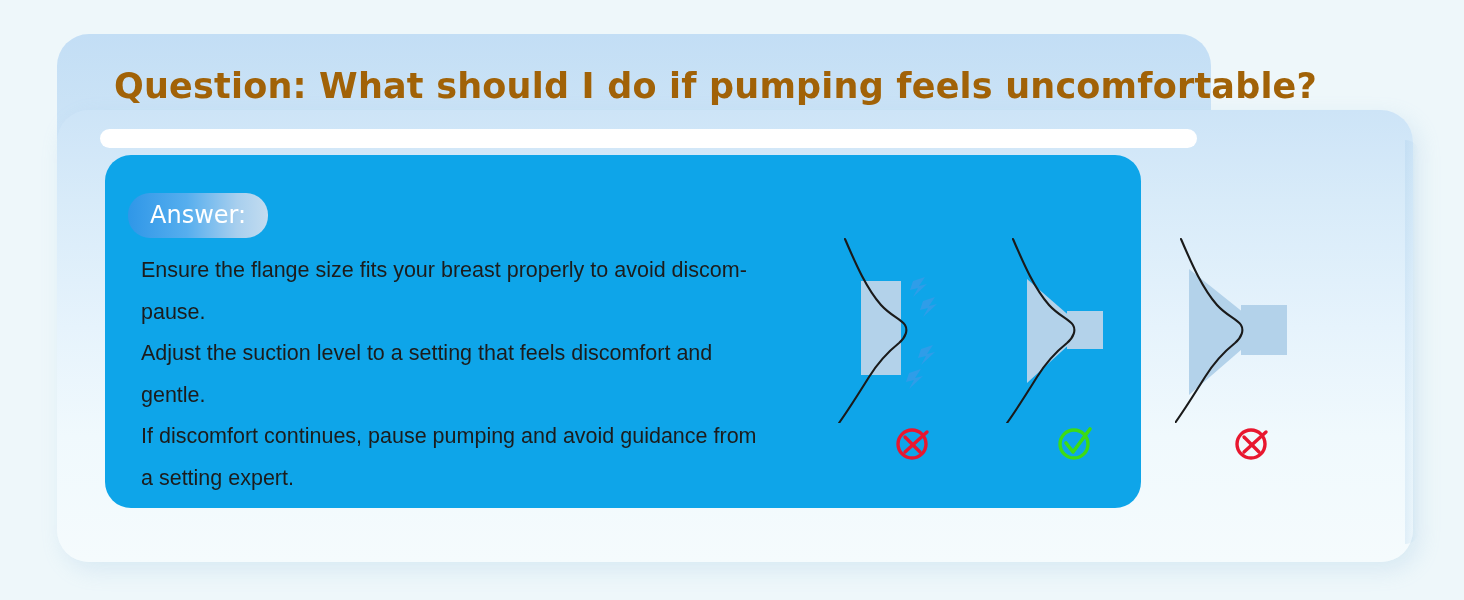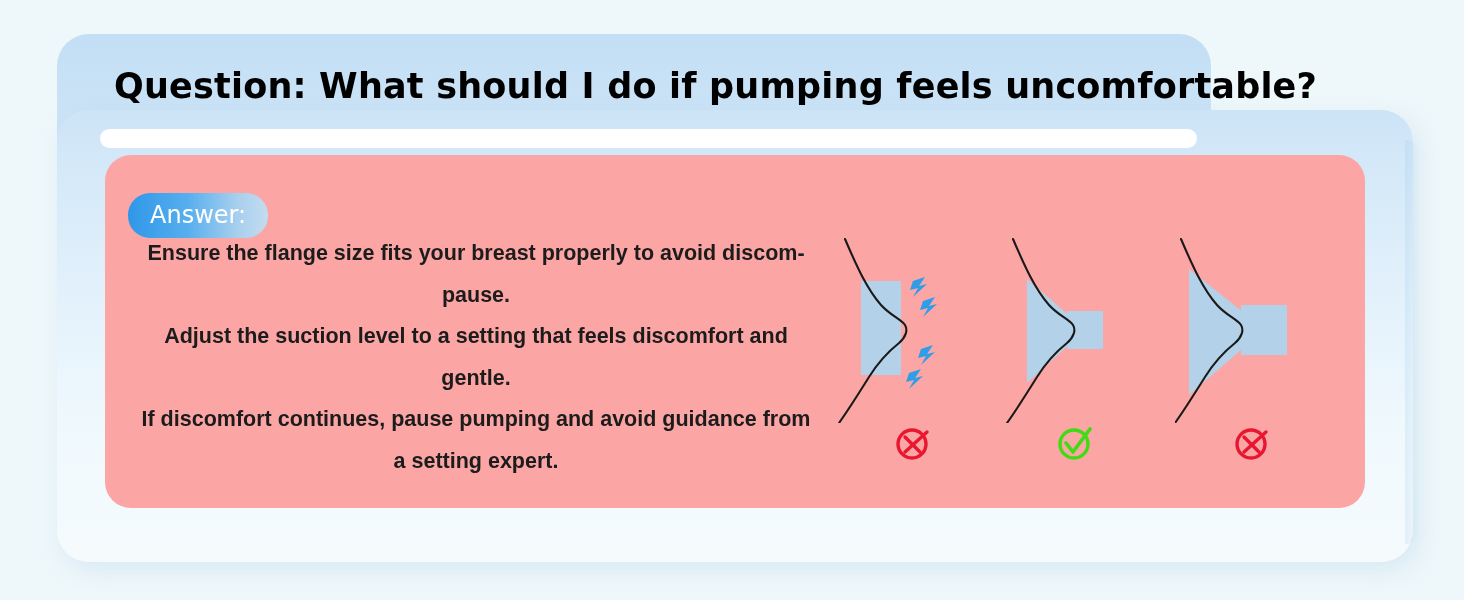--- a/index.html
+++ b/index.html
@@ -90,35 +90,34 @@
     border-radius: 10px;
   }
 
   .title-text {
     position: absolute;
     left: 14px;
     top: 8px;
     font-size: 35px;
     font-weight: bold;
     letter-spacing: 0.2px;
-    color: #000000;
+    color: #a16207;
     white-space: nowrap;
     font-family: "DejaVu Sans", sans-serif;
   }
 
   
   .inner-card {
     position: absolute;
     left: 105px;
     top: 155px;
-    width: 1260px;
+    width: 1036px;
     height: 353px;
-    background: #fca5a5;
+    background: #0ea5e9;
     border-radius: 26px;
-    text-align: center;
   }
 
   
   .answer-badge {
     position: absolute;
     left: 23px;
     top: 38px;
     padding: 9px 22px 10px 22px;
     border-radius: 22px;
     background: linear-gradient(90deg, #2f97e8 0%, #56aeee 42%, #a8cfee 78%, #c3dcf0 100%);
@@ -126,23 +125,22 @@
     font-size: 24px;
     line-height: 26px;
     font-family: "DejaVu Sans", sans-serif;
     white-space: nowrap;
   }
 
   
   .answer-body {
     position: absolute;
     left: 36px;
-    top: 78px;
+    top: 95px;
     width: 670px;
-    font-weight: bold;
   }
 
   .answer-line {
     font-size: 21.5px;
     line-height: 41.5px;
     color: #1c1c1c;
     white-space: nowrap;
     font-family: "Liberation Sans", sans-serif;
   }
 

